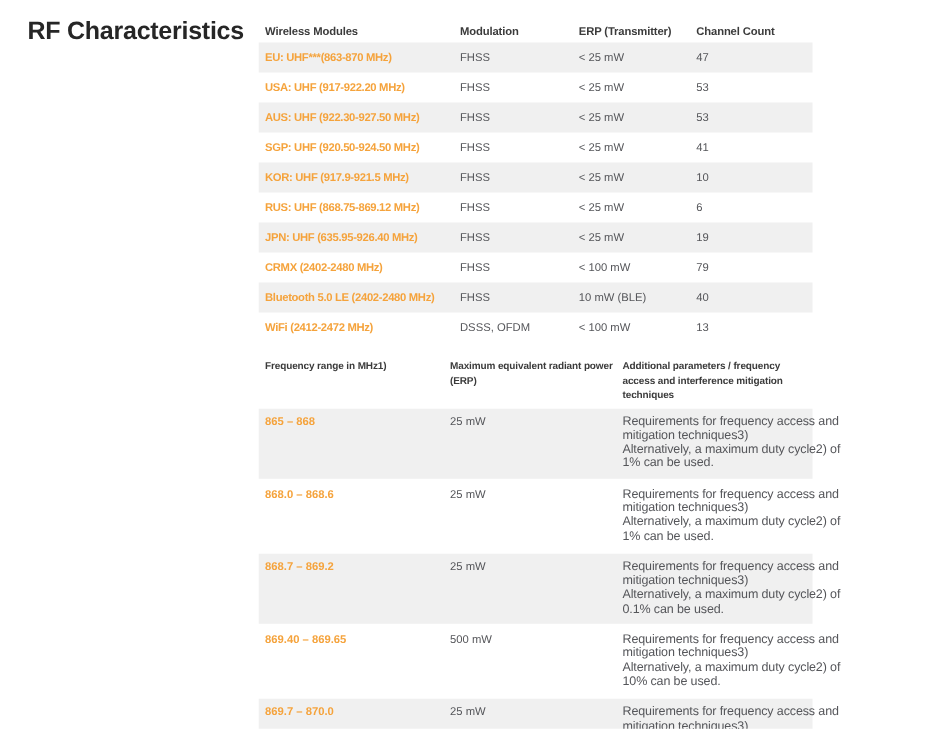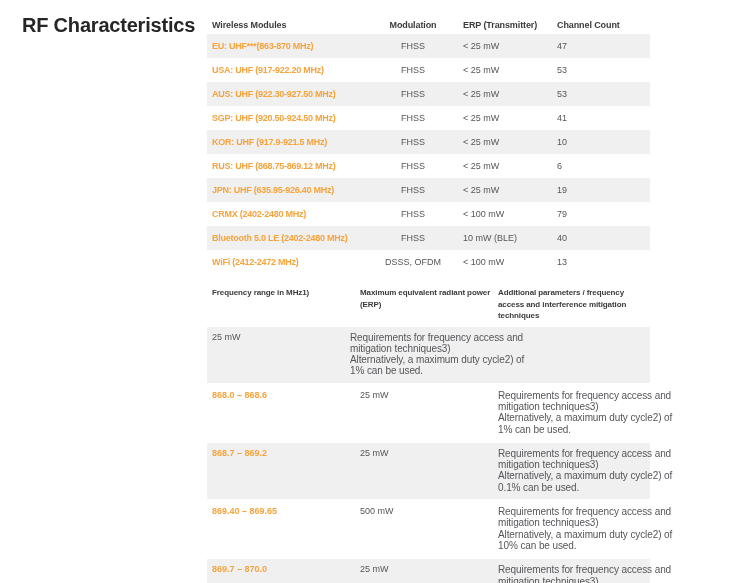--- a/index.html
+++ b/index.html
@@ -32,21 +32,21 @@
     left: 207px; top: 15px;
     width: 443px;
   }
 
   
   .t1-header { display: flex; height: 19px; align-items: center; }
   .th { font-weight: bold; color: var(--text-dark); font-size: 9px; letter-spacing: -0.1px; white-space: nowrap; }
   .t1-row { display: flex; height: 24px; align-items: center; font-size: 9px; color: var(--text-gray); }
   .t1-row.odd { background: var(--stripe); }
   .c1 { width: 156px; padding-left: 5px; }
-  .c2 { width: 95px;  padding-left: 5px; text-align: center; }
+  .c2 { width: 95px;  padding-left: 5px; }
   .c3 { width: 94px;  padding-left: 5px; }
   .c4 { width: 98px;  padding-left: 5px; }
   .module {
     color: var(--accent);
     font-weight: bold;
     font-size: 9px;
     letter-spacing: -0.25px;
     white-space: nowrap;
   }
 
@@ -171,20 +171,21 @@
         </div>
         <div class="d3 hcell">
           <div>Additional parameters / frequency</div>
           <div>access and interference mitigation</div>
           <div>techniques</div>
         </div>
       </div>
 
       <div class="t2-rows">
         <div class="t2-row odd">
+          <div class="d1 range">865 – 868</div>
           <div class="d2 erp-val">25 mW</div>
           <div class="d3 req">
             <div>Requirements for frequency access and</div>
             <div>mitigation techniques3)</div>
             <div>Alternatively, a maximum duty cycle2) of</div>
             <div>1% can be used.</div>
           </div>
         </div>
         <div class="t2-row">
           <div class="d1 range">868.0 – 868.6</div>

